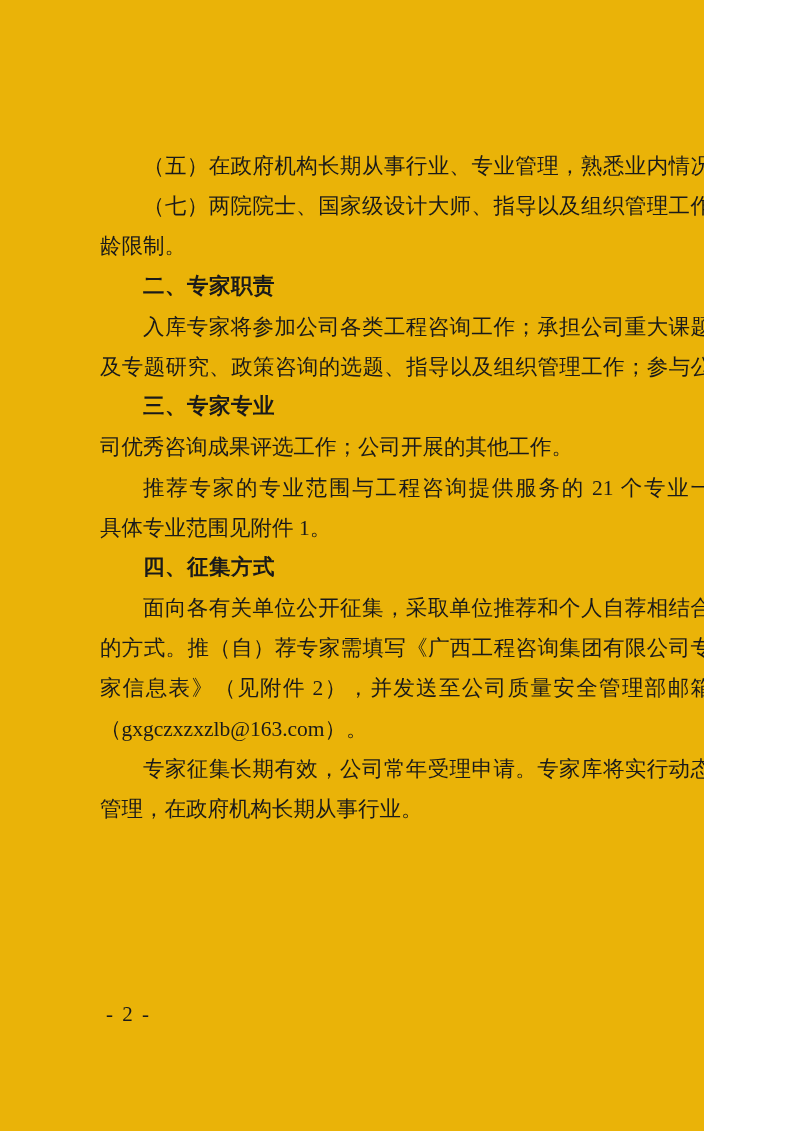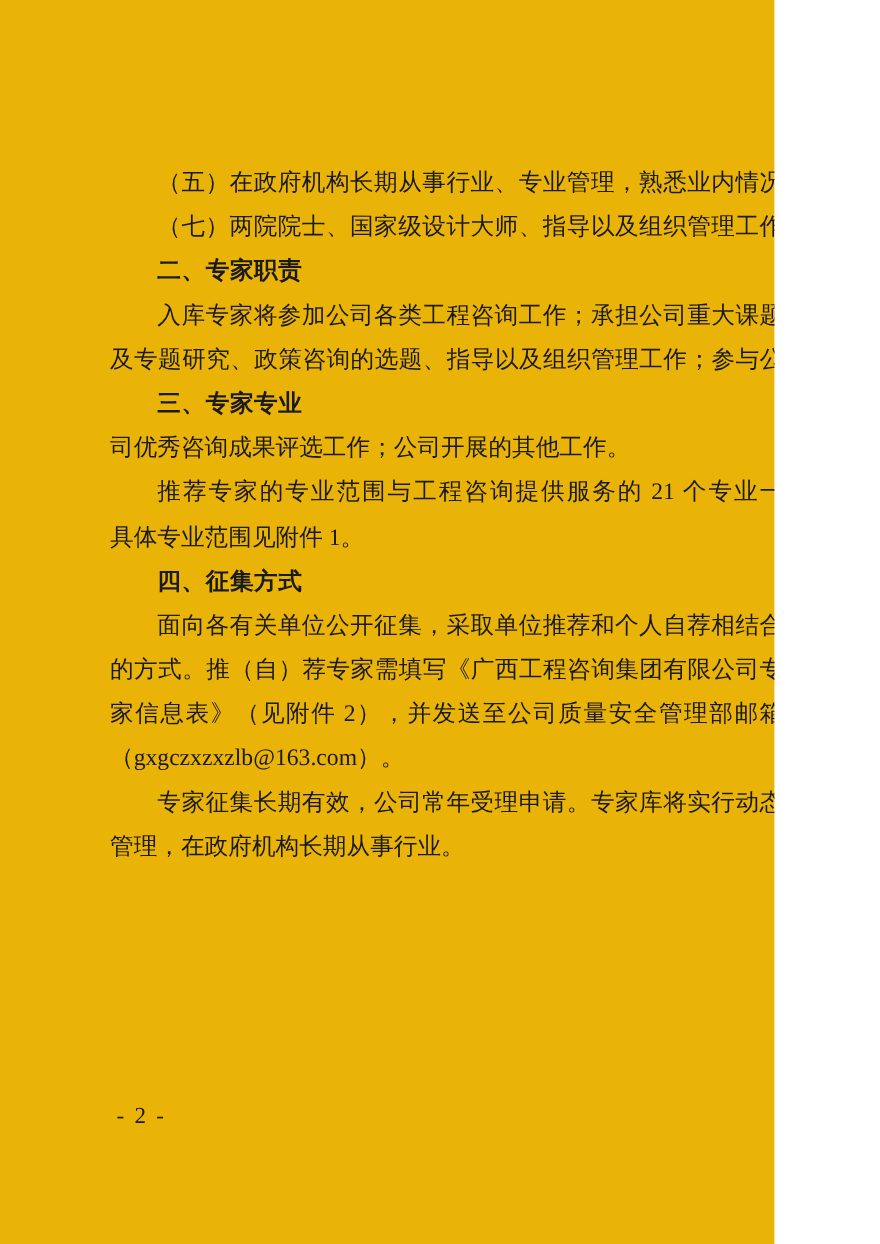--- a/index.html
+++ b/index.html
@@ -25,21 +25,21 @@
     overflow: hidden;
     text-align: justify;
     text-align-last: justify;
   }
   .line.indent { text-indent: 2em; }
   .line.last {
     text-align: left;
     text-align-last: auto;
   }
   .line.heading {
-    font-family: Liberation Sans, sans-serif;
+    font-family: Liberation Mono, monospace;
     font-weight: 700;
     text-indent: 2em;
     text-align: left;
     text-align-last: auto;
     letter-spacing: 0.5px;
   }
   .page-number {
     position: absolute;
     left: 106px;
     top: 1002px;
@@ -50,20 +50,21 @@
     color: #1a1a1a;
   }
 </style>
 </head>
 <body>
 
 <div class="page">
   <div class="content">
     <div class="line indent">（五）在政府机构长期从事行业、专业管理，熟悉业内情况</div>
     <div class="line indent">（七）两院院士、国家级设计大师、指导以及组织管理工作</div>
+    <div class="line last">龄限制。</div>
     <div class="line heading">二、专家职责</div>
     <div class="line indent">入库专家将参加公司各类工程咨询工作；承担公司重大课题</div>
     <div class="line">及专题研究、政策咨询的选题、指导以及组织管理工作；参与公</div>
     <div class="line heading">三、专家专业</div>
     <div class="line last">司优秀咨询成果评选工作；公司开展的其他工作。</div>
     <div class="line indent">推荐专家的专业范围与工程咨询提供服务的 21 个专业一致，</div>
     <div class="line last">具体专业范围见附件 1。</div>
     <div class="line heading">四、征集方式</div>
     <div class="line indent">面向各有关单位公开征集，采取单位推荐和个人自荐相结合</div>
     <div class="line">的方式。推（自）荐专家需填写《广西工程咨询集团有限公司专</div>

